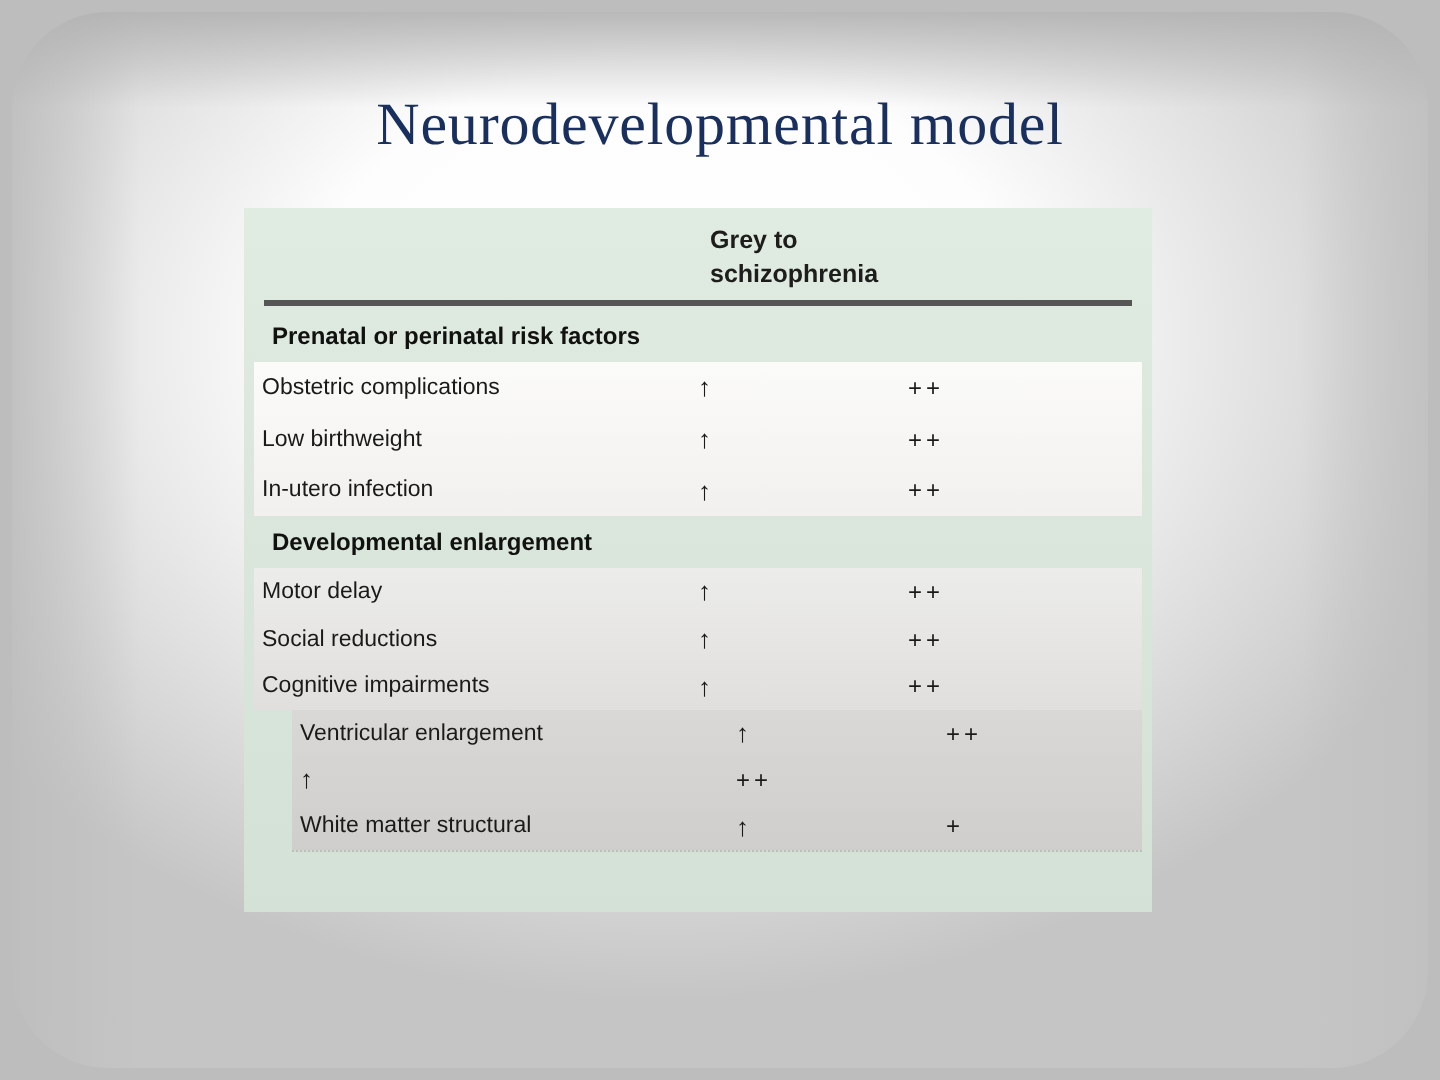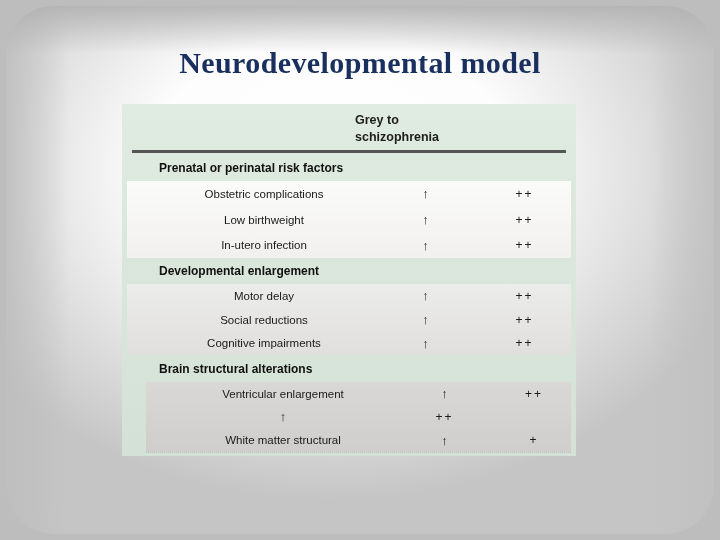--- a/index.html
+++ b/index.html
@@ -25,21 +25,21 @@
       linear-gradient(90deg, rgba(189,189,189,0.85) 0%, rgba(189,189,189,0) 9%, rgba(189,189,189,0) 91%, rgba(192,192,192,0.85) 100%),
       radial-gradient(430px 330px at 46% 31%, #ffffff 0%, #fdfdfd 42%, #c5c5c5 100%);
   }
   .slide-title {
     position: absolute;
     top: 46px;
     left: 0;
     width: 100%;
     text-align: center;
     font-family: "Liberation Serif", serif;
-    font-weight: 700;
+    font-weight: 400;
     font-size: 30px;
     letter-spacing: 0.4px;
     color: #19305e;
   }
   
   .figure {
     position: absolute;
     left: 122px;
     top: 104px;
     width: 454px;
@@ -73,42 +73,40 @@
     display: flex;
     flex-direction: column;
   }
   .sec-h {
     display: flex;
     align-items: center;
     padding-left: 14px;
     font-weight: 700;
     font-size: 12px;
     color: #111110;
-    margin-left: 23px;
   }
   .sec-h-0 { height: 27px; }
   .sec-h-1 { height: 26px; }
   .sec-h-2 { height: 27px; }
   .block {
     margin: 0 5px;
     display: flex;
     flex-direction: column;
   }
   .block-0 { height: 77px; background: linear-gradient(180deg, #fbfbf9 0%, #f1f0ee 100%); }
   .block-1 { height: 71px; background: linear-gradient(180deg, #ececea 0%, #e0dfdd 100%); }
   .block-2 { height: 70px; background: linear-gradient(180deg, #d9d8d6 0%, #cfcecc 100%);
              border-bottom: 1px dotted #b5c4b8; margin-left: 24px; }
   .row {
     flex: 1;
     display: grid;
     grid-template-columns: 218px 105px 1fr;
     align-items: center;
-    padding-left: 28px;
+    padding-left: 4px;
     font-size: 11.5px;
-    text-align: center;
   }
   .cell-link { font-size: 13px; }
   .cell-strength { letter-spacing: 2px; font-size: 12px; }
 </style>
 </head>
 <body>
 
 <div class="slide">
   <div class="slide-panel"></div>
 
@@ -151,21 +149,20 @@
           <div class="cell-link">↑</div>
           <div class="cell-strength">++</div>
         </div>
         <div class="row">
           <div class="cell-label">Cognitive impairments</div>
           <div class="cell-link">↑</div>
           <div class="cell-strength">++</div>
         </div>
       </div>
 
-      <div class="sec-h sec-h-2">Brain structural alterations</div>
       <div class="block block-2">
         <div class="row">
           <div class="cell-label">Ventricular enlargement</div>
           <div class="cell-link">↑</div>
           <div class="cell-strength">++</div>
         </div>
         <div class="row">
           <div class="cell-link">↑</div>
           <div class="cell-strength">++</div>
         </div>

